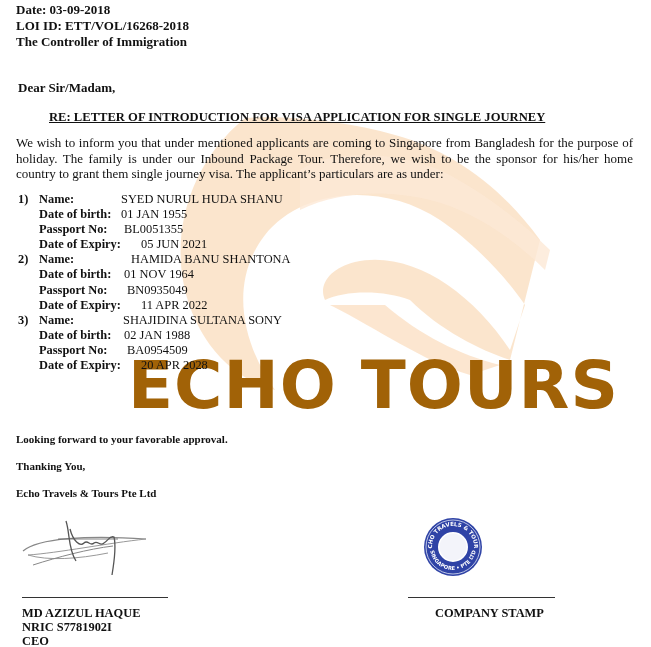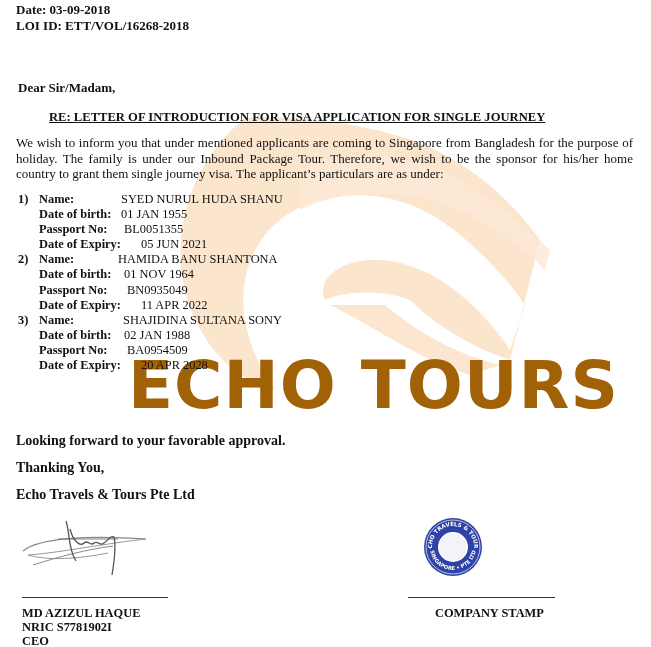--- a/index.html
+++ b/index.html
@@ -26,21 +26,21 @@
     .para {
       position: absolute; left: 16px; top: 135px; width: 617px;
       font-size: 13px; line-height: 15.5px; font-weight: normal; text-align: justify;
       text-align-last: left;
     }
     .applicants { position: absolute; left: 18px; top: 192px; font-size: 12.4px; line-height: 15.1px; }
     .app-row { height: 15.1px; position: relative; white-space: nowrap; }
     .num { position: absolute; left: 0; font-weight: bold; }
     .lbl { position: absolute; left: 21px; font-weight: bold; }
     .val { position: absolute; }
-    .closing { left: 16px; font-size: 14px; font-weight: bold; }
+    .closing { left: 16px; font-size: 11px; font-weight: bold; }
     .sig-box { position: absolute; left: 18px; top: 513px; width: 132px; height: 68px; }
     .sig-line { position: absolute; height: 1px; background: #333; }
     .sig-text { left: 22px; font-size: 12.4px; font-weight: bold; line-height: 14px; }
     .stamp { position: absolute; left: 420px; top: 516px; width: 66px; height: 62px; }
     .stamp-label { left: 415px; top: 606px; font-size: 12.4px; font-weight: bold; margin-left: 20px; }
   </style>
 </head>
 <body>
 
 <div class="page">
@@ -52,20 +52,21 @@
       <path d="M330,305 C380,330 420,360 470,375 L500,365 C460,355 420,335 385,305 Z" fill="#fbe2c8" opacity="0.85"></path>
     </svg>
     <div class="wm-text">ECHO TOURS</div>
   </div>
 
   <div class="content">
 
     <div class="abs hdr">
       <div>Date: 03-09-2018</div>
       <div>LOI ID: ETT/VOL/16268-2018</div>
+      <div>The Controller of Immigration</div>
     </div>
 
     <div class="abs salute">Dear Sir/Madam,</div>
 
     <div class="abs subject">RE: LETTER OF INTRODUCTION FOR VISA APPLICATION FOR SINGLE JOURNEY</div>
 
     <div class="para">We wish to inform you that under mentioned applicants are coming to Singapore from Bangladesh for the purpose of holiday. The family is under our Inbound Package Tour. Therefore, we wish to be the sponsor for his/her home country to grant them single journey visa. The applicant’s particulars are as under:</div>
 
     <div class="applicants">
 
@@ -83,21 +84,21 @@
         <span class="val" style="left:106px">BL0051355</span>
       </div>
       <div class="app-row">
         <span class="lbl">Date of Expiry:</span>
         <span class="val" style="left:123px">05 JUN 2021</span>
       </div>
 
       <div class="app-row">
         <span class="num">2)</span>
         <span class="lbl">Name:</span>
-        <span class="val" style="left:100px">HAMIDA BANU SHANTONA</span>
+        <span class="val" style="left:113px">HAMIDA BANU SHANTONA</span>
       </div>
       <div class="app-row">
         <span class="lbl">Date of birth:</span>
         <span class="val" style="left:106px">01 NOV 1964</span>
       </div>
       <div class="app-row">
         <span class="lbl">Passport No:</span>
         <span class="val" style="left:109px">BN0935049</span>
       </div>
       <div class="app-row">

